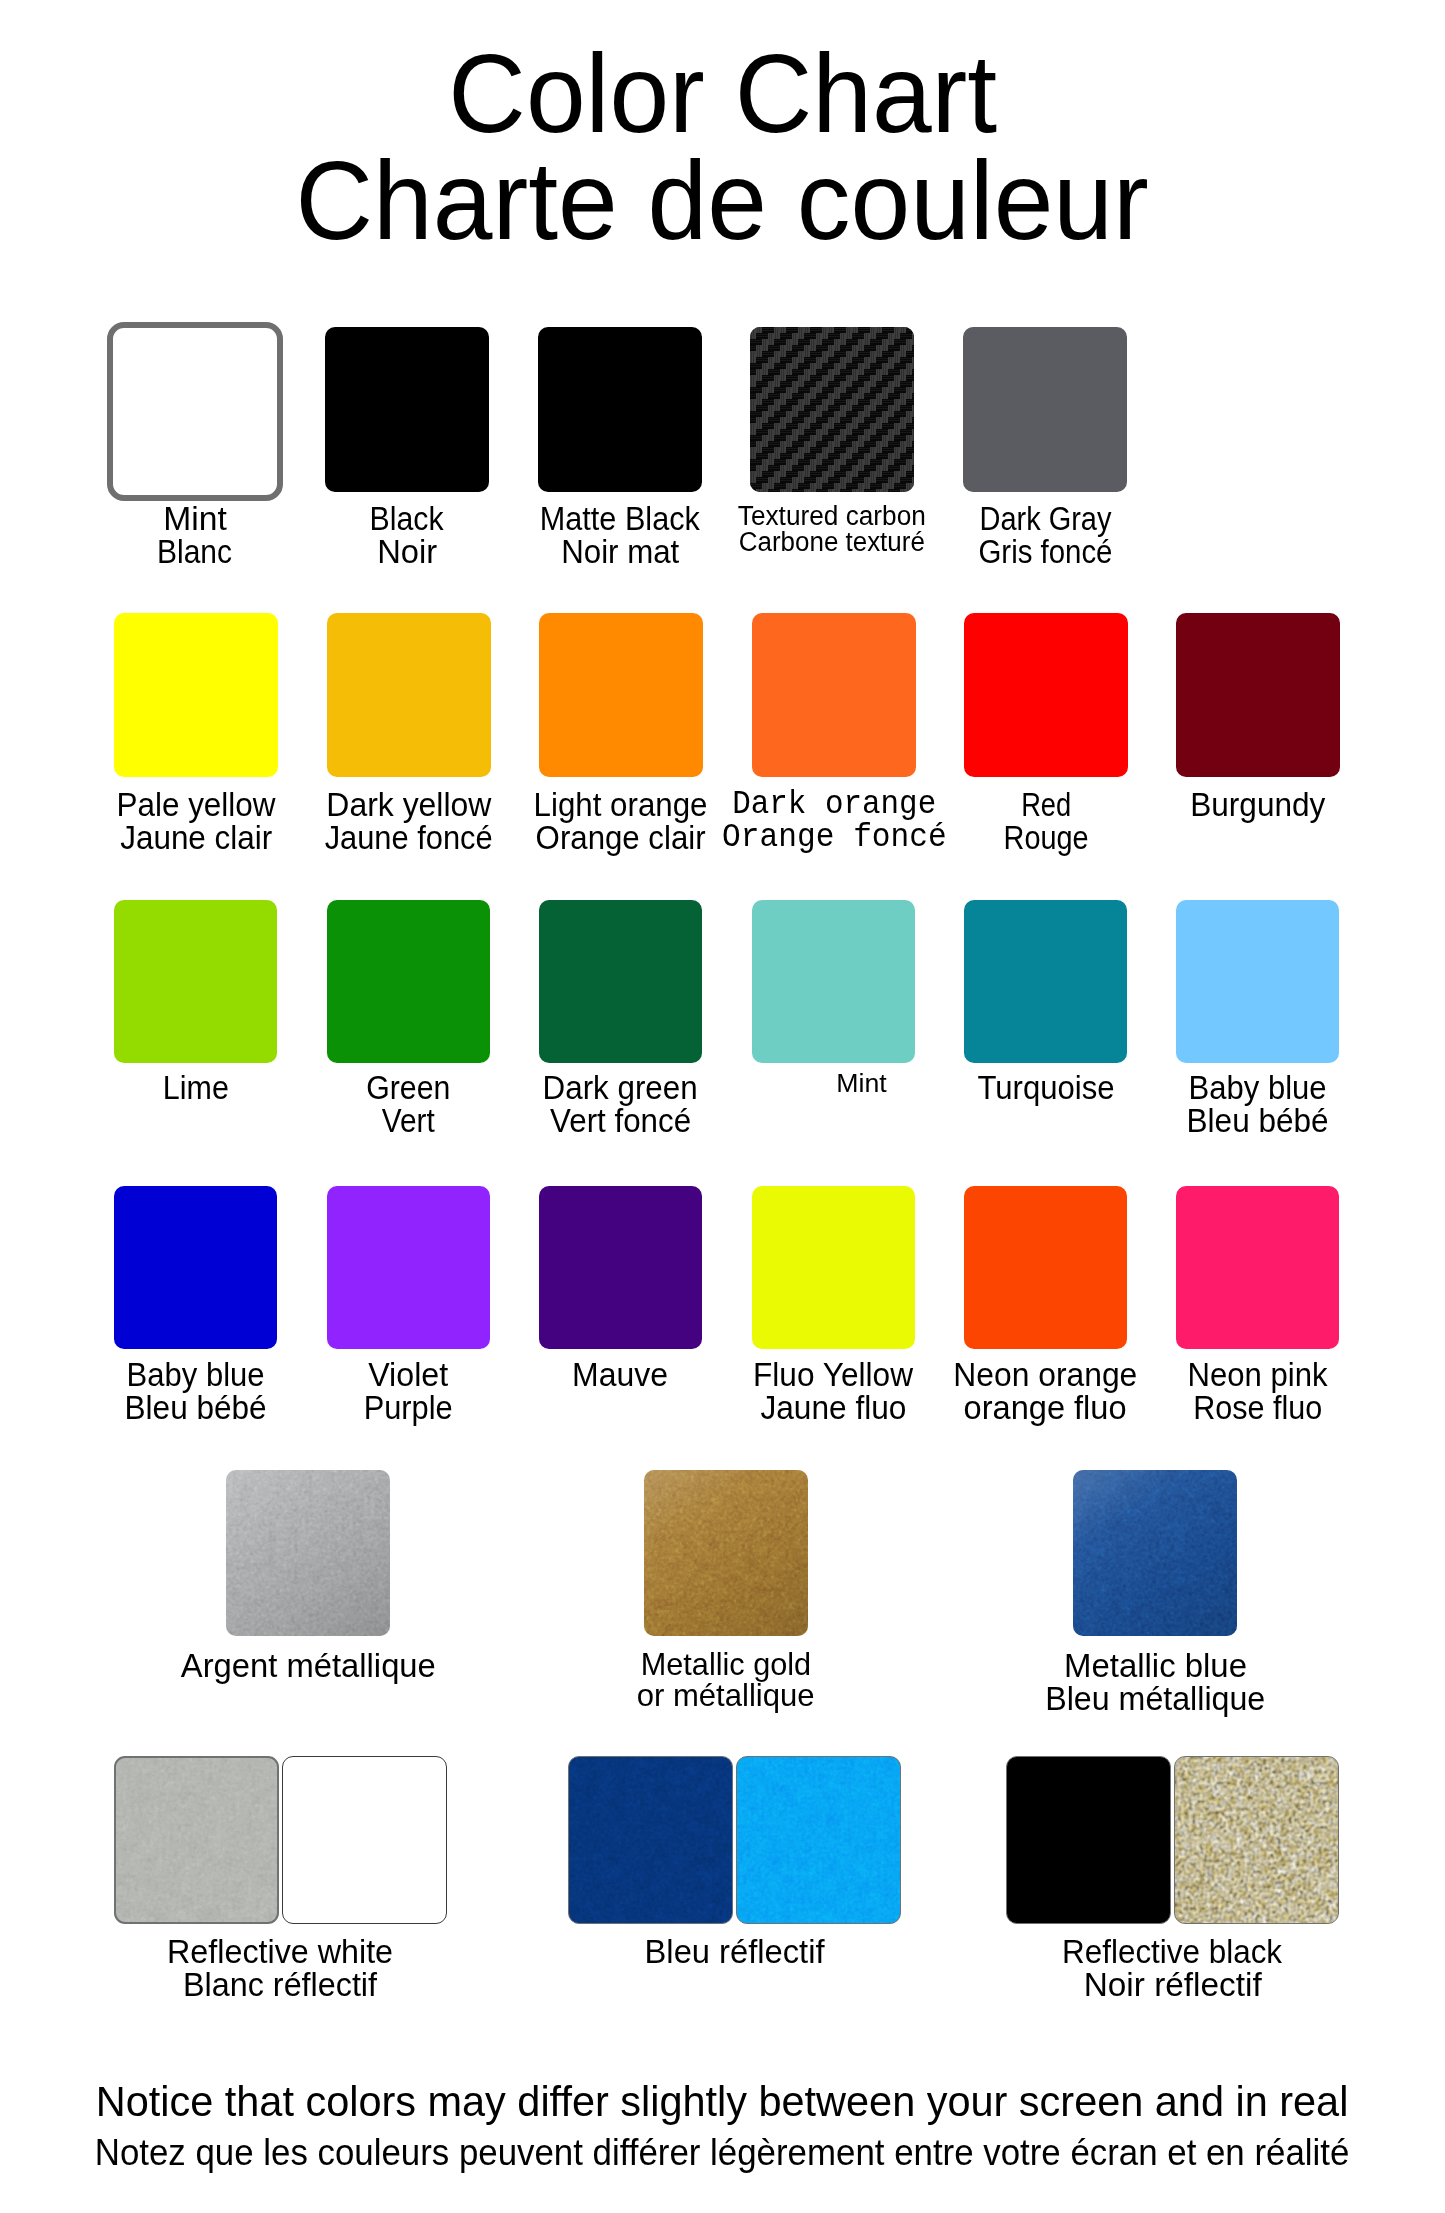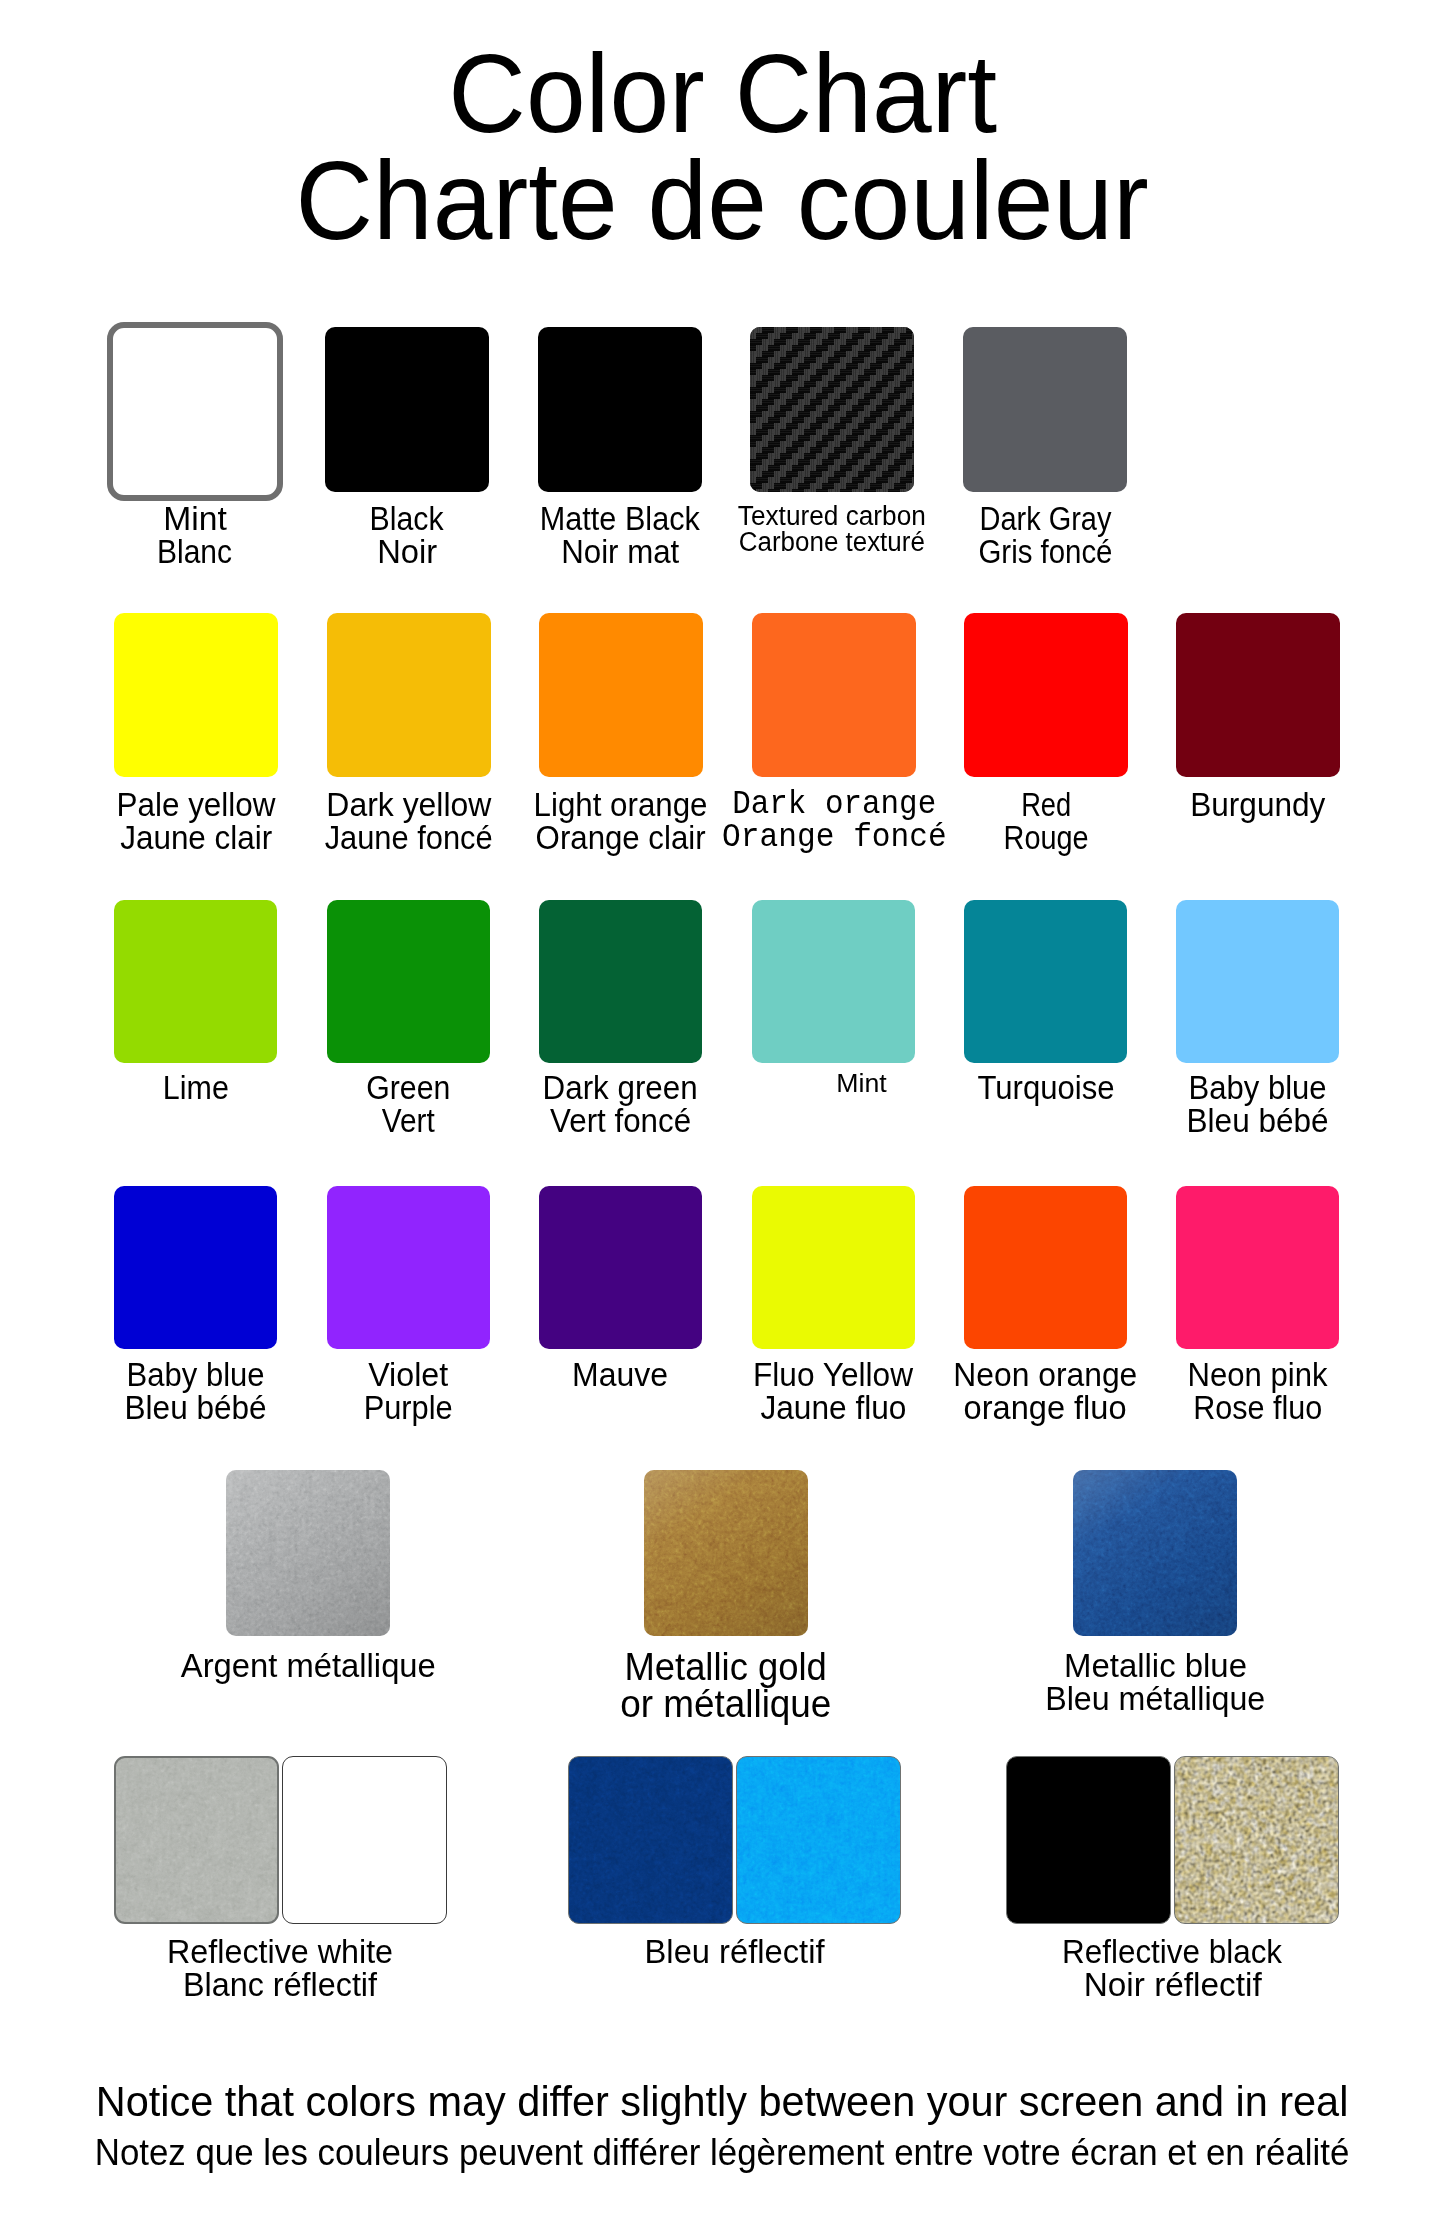--- a/index.html
+++ b/index.html
@@ -278,21 +278,21 @@
           <rect x="0" y="0" width="100%" height="100%" filter="url(#nz4)"></rect>
         </svg>
         <svg class="noise" width="164" height="166" viewBox="0 0 82 83" preserveAspectRatio="none" style="opacity: 0.24; mix-blend-mode: overlay;">
           <filter id="nz5" x="0" y="0" width="100%" height="100%" color-interpolation-filters="sRGB">
             <feTurbulence type="fractalNoise" baseFrequency="0.16" numOctaves="3" seed="9" stitchTiles="stitch"></feTurbulence>
             <feColorMatrix type="saturate" values="0"></feColorMatrix>
           </filter>
           <rect x="0" y="0" width="100%" height="100%" filter="url(#nz5)"></rect>
         </svg>
       </div>
-      <div class="lbl" style="left: 526px; width: 400px; font-size: 38px; top: 1649.2px;">
+      <div class="lbl" style="left: 526px; width: 400px; font-size: 32px; top: 1649.2px;">
         <span class="ln"><i style="transform: scaleX(0.9578);">Metallic gold</i></span>
         <span class="ln"><i style="transform: scaleX(0.9709);">or métallique</i></span>
       </div>
       <div class="chip tex-metal" style="left: 1073px; top: 1470px; width: 164px; height: 166px; background: rgb(27, 80, 153);">
         <svg class="noise" width="164" height="166" viewBox="0 0 82 83" preserveAspectRatio="none" style="opacity: 0.5; mix-blend-mode: overlay;">
           <filter id="nz6" x="0" y="0" width="100%" height="100%" color-interpolation-filters="sRGB">
             <feTurbulence type="fractalNoise" baseFrequency="0.55" numOctaves="4" seed="31" stitchTiles="stitch"></feTurbulence>
             <feColorMatrix type="saturate" values="0"></feColorMatrix>
           </filter>
           <rect x="0" y="0" width="100%" height="100%" filter="url(#nz6)"></rect>

